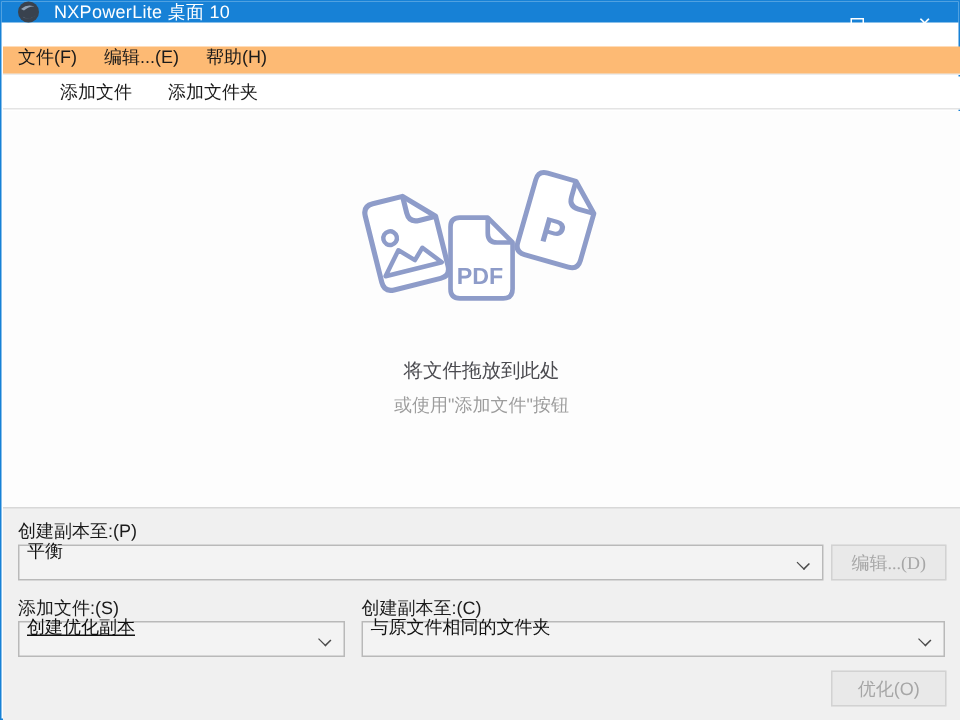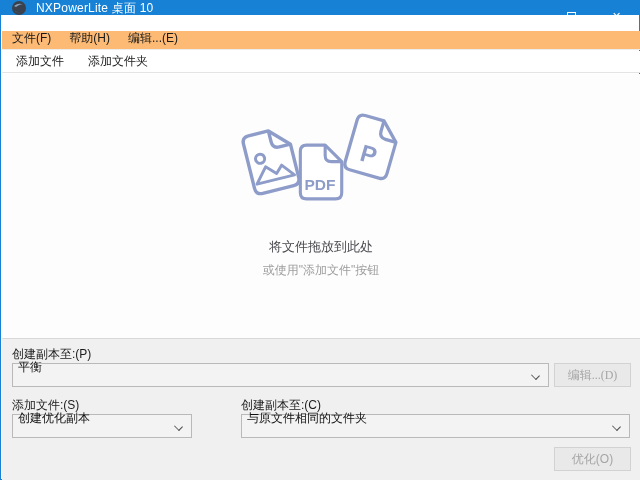--- a/index.html
+++ b/index.html
@@ -22,21 +22,21 @@
   .glyph-min{width:10px;height:1px;background:#fff;display:block;}
   .glyph-max{width:9px;height:9px;border:1px solid #fff;display:block;}
   .glyph-close{color:#fff;font-size:11px;line-height:1;}
 
   
   .menubar{position:absolute;left:1px;top:30px;width:638px;height:19px;background:#fdba74;display:flex;align-items:flex-end;border-bottom:1px solid #ececec;}
   .menu-item{font-size:12px;color:#1a1a1a;padding:2px 9px;cursor:default;}
   .menu-item:first-child{margin-left:1px;}
 
   
-  .toolbar{position:absolute;left:1px;top:50px;width:638px;height:22px;background:#fff;display:flex;align-items:center;border-bottom:1px solid #e4e4e4;}
+  .toolbar{position:absolute;left:1px;top:50px;width:638px;height:22px;background:#fff;display:flex;align-items:center;border-bottom:1px solid #e4e4e4;padding-left:24px;}
   .tool-btn{font-size:12px;color:#1a1a1a;padding:3px 10px;margin-left:4px;cursor:default;}
 
   
   .dropzone{position:absolute;left:1px;top:73px;width:638px;height:264px;background:#fdfdfd;display:flex;flex-direction:column;align-items:center;}
   .icon-cluster{position:relative;width:170px;height:122px;margin-top:40px;color:var(--icon-stroke);}
   .file-icon{position:absolute;}
   .icon-image{left:6px;top:14px;width:56px;height:66px;transform:rotate(-14deg);z-index:1;}
   .icon-ppt{right:8px;top:1px;width:54px;height:63px;transform:rotate(16deg);z-index:1;}
   .icon-pdf{left:58px;top:28px;width:52px;height:60px;z-index:2;}
   .drop-title{font-size:13px;font-weight:normal;color:#4b4b50;margin-top:2px;}
@@ -44,21 +44,21 @@
 
   
   .panel{position:absolute;left:1px;top:337px;width:638px;height:142px;background:var(--panel-bg);border-top:1px solid #d8d8d8;}
   .panel-label{position:absolute;font-size:12px;color:#1b1b1b;}
   .lbl-profile{left:10px;top:7px;}
   .lbl-save{left:10px;top:58px;}
   .lbl-copy{left:239px;top:58px;}
 
   .combo{position:absolute;height:24px;background:#f3f3f3;border:1px solid #b9b9b9;display:flex;align-items:center;padding:0 22px 16px 5px;font-size:12px;color:#111;cursor:default;}
   .combo-profile{left:10px;top:24px;width:537px;}
-  .combo-save{left:10px;top:75px;width:180px;}
+  .combo-save{left:10px;top:75px;width:218px;text-decoration:underline;}
   .combo-copy{left:239px;top:75px;width:389px;}
   .combo-value{white-space:nowrap;overflow:hidden;}
   .chevron{position:absolute;right:9px;top:8px;width:7px;height:7px;border-right:1px solid #4a4a4a;border-bottom:1px solid #4a4a4a;transform:rotate(45deg) scale(1,.8);}
 
   .btn{position:absolute;height:24px;width:77px;background:#e9e9e9;border:1px solid #d2d2d2;color:#a6a6a6;font-size:12px;display:flex;align-items:center;justify-content:center;cursor:default;}
   .btn-edit{left:552px;top:24px;font-family:Liberation Serif, serif;}
   .btn-optimize{left:552px;top:108px;}
 </style>
 </head>
 <body>
@@ -80,22 +80,22 @@
           <span class="glyph-max"></span>
         </div>
       <div class="caption-btn">
           <span class="glyph-close">✕</span>
         </div>
     </div>
   </div>
 
   <div class="menubar">
     <span class="menu-item">文件(F)</span>
+    <span class="menu-item">编辑...(E)</span>
     <span class="menu-item">帮助(H)</span>
-    <span class="menu-item">编辑...(E)</span>
   </div>
 
   <div class="toolbar">
     <span class="tool-btn">添加文件</span>
     <span class="tool-btn">添加文件夹</span>
   </div>
 
   <div class="dropzone">
     <div class="icon-cluster">
 

